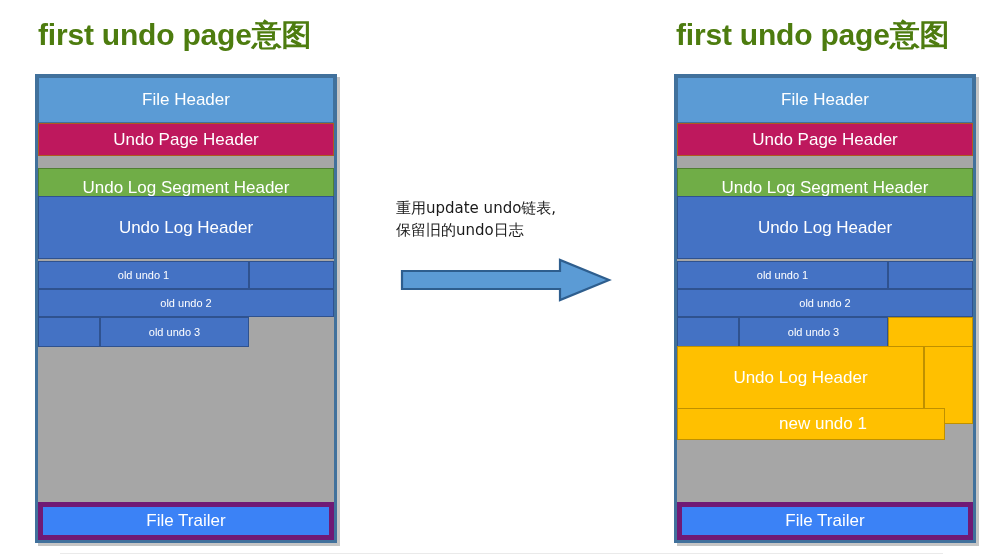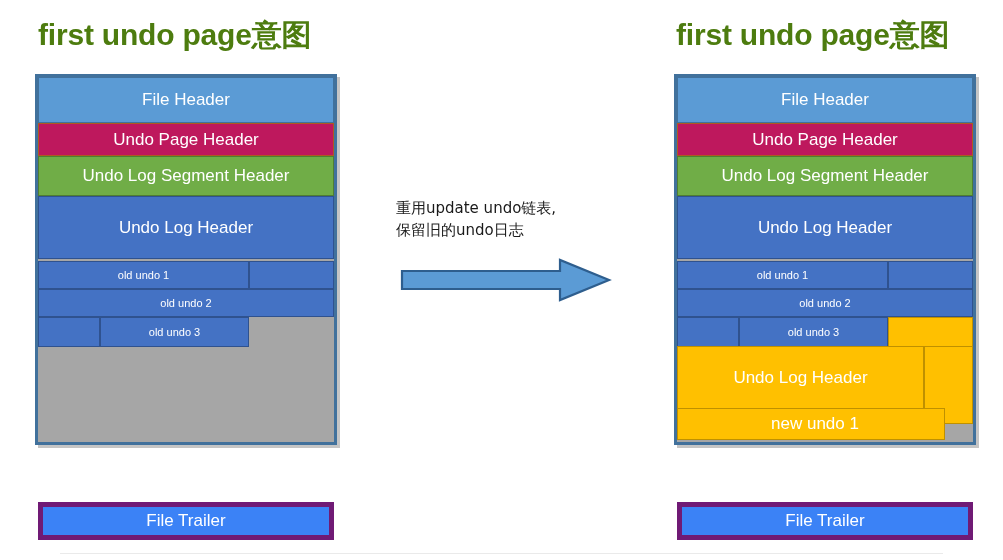--- a/index.html
+++ b/index.html
@@ -20,21 +20,21 @@
     letter-spacing:-0.2px;
     white-space:nowrap;
   }
   #title-left{ left:38px; top:15px; }
   #title-right{ left:676px; top:15px; }
 
   
   .page{
     position:absolute;
     width:302px;
-    height:371px;
+    height:469px;
     top:74px;
     border:3px solid #41719C;
     background:#A6A6A6;
     box-sizing:border-box;
     box-shadow:3px 3px 0 rgba(150,150,150,.55);
   }
   #page-left{ left:35px; }
   #page-right{ left:674px; }
 
   .band{
@@ -44,21 +44,21 @@
     display:flex;
     align-items:center;
     justify-content:center;
     color:#ffffff;
     font-size:17px;
     white-space:nowrap;
   }
 
   .b-fileheader{ background:#5B9BD5; border:1px solid #41719C; }
   .b-undopage  { background:#be185d; border:1px solid #AE5A21; }
-  .b-segment   { background:#70AD47; border:1px solid #507E32; }
+  .b-segment   { background:#70AD47; border:1px solid #507E32;margin-top:12px; }
   .b-ulh       { background:#4472C4; border:1px solid #2F528F; }
   .b-trailer   { background:#3b82f6; border:5px solid #701a75; }
 
   
   .strip{
     position:absolute;
     box-sizing:border-box;
     background:#4472C4;
     border:1px solid #2F528F;
     display:flex;
@@ -177,18 +177,18 @@
 
   <div class="ystep" style="left:211px;top:240px;width:85px;height:30px;"></div>
 
   <div class="ystep" style="left:0px;top:269px;width:247px;height:63px;"></div>
 
   <div class="ystep" style="left:247px;top:269px;width:49px;height:78px;"></div>
 
   <div class="ystep" style="left:0px;top:331px;width:268px;height:32px;"></div>
 
   <div class="ylabel" style="left:0px;top:269px;width:247px;height:63px;">Undo Log Header</div>
-  <div class="ylabel" style="left:4px;top:331px;width:268px;height:32px;text-align:right;">new undo 1</div>
+  <div class="ylabel" style="left:12px;top:331px;width:268px;height:32px;text-align:right;">new undo 1</div>
 
   <div class="band b-trailer" style="top:425px;height:38px;">File Trailer</div>
 </div>
 
 <div id="bottom-rule"></div>
 
 </body></html>

